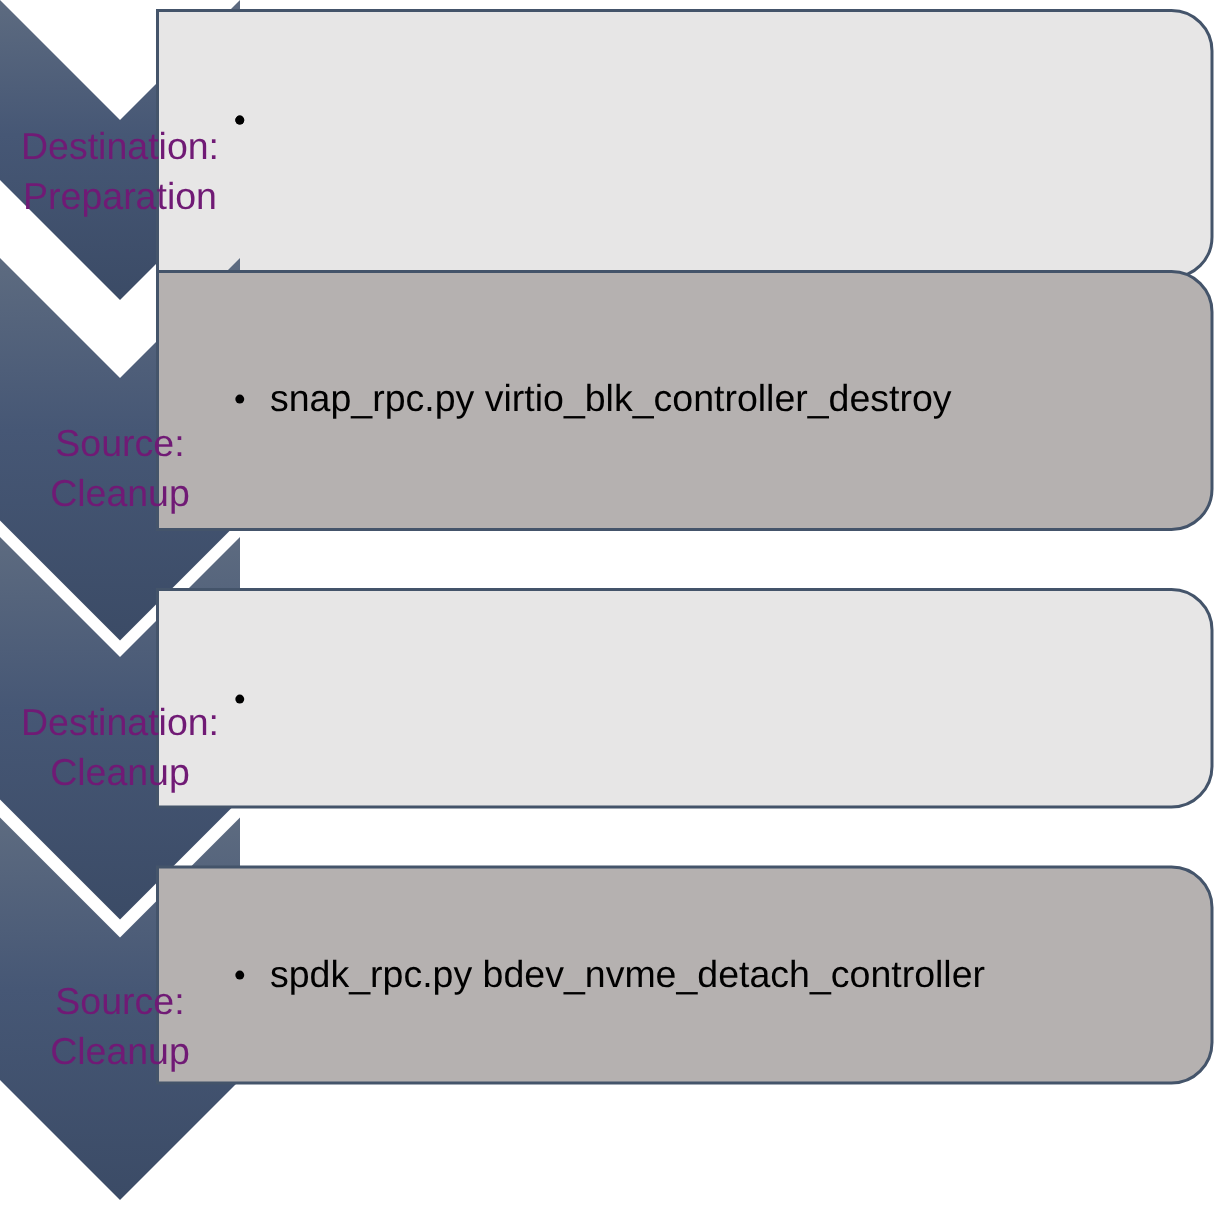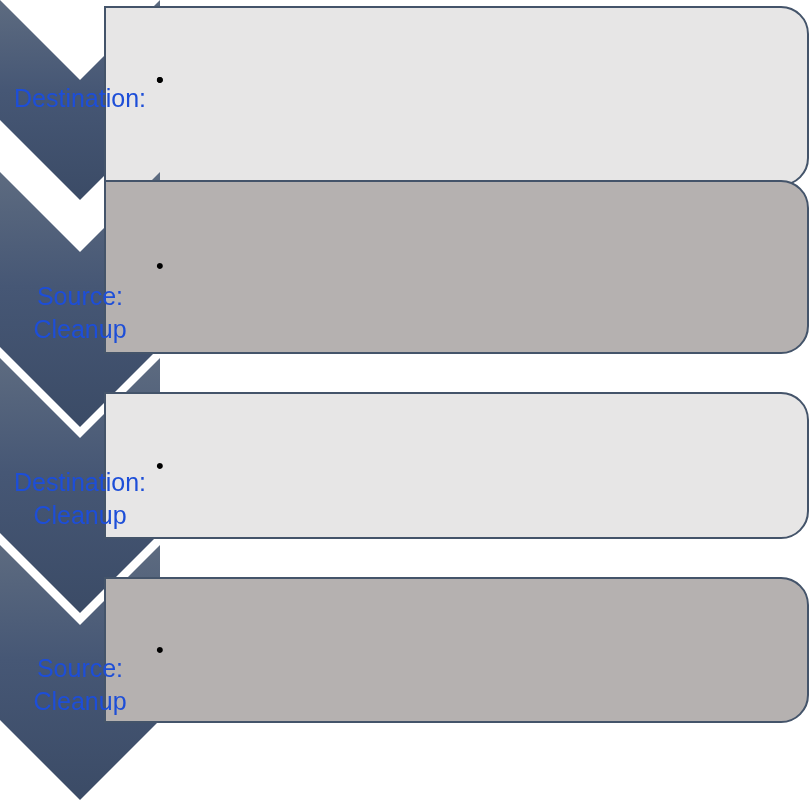--- a/index.html
+++ b/index.html
@@ -1,20 +1,20 @@
 <!DOCTYPE html>
 <html><head>
 <meta charset="utf-8">
 <style>
   html, body { margin:0; padding:0; background:#ffffff; }
   body { width:811px; height:803px; position:relative; overflow:hidden;
          font-family:"Liberation Sans", "DejaVu Sans", sans-serif; }
   svg.chev { position:absolute; left:0; width:162px; overflow:visible; }
   .chev-label { position:absolute; left:0; width:160px; text-align:center;
-                color:#1d4ed8; font-size:25px; line-height:33px; }
+                color:#701a75; font-size:25px; line-height:33px; }
   .box { position:absolute; left:104px; width:705px; box-sizing:border-box;
          border:2px solid #44546a; border-left-width:2px;
          border-radius:0 28px 28px 0; }
   .box.light { background:#e7e6e6; }
   .box.dark { background:#b5b1b0; }
   .box ul { margin:0; padding:0; list-style:none; position:absolute; left:74px; }
   .box li { position:relative; font-size:25px; line-height:40px; color:#000; white-space:nowrap; }
   .box li .bullet { position:absolute; left:-24px; top:0; font-size:22px; }
 </style>
 </head>
@@ -35,30 +35,31 @@
     <polygon points="0,0 80,80 160,0 160,120 80,200 0,120" fill="url(#chevGrad)"></polygon>
   </svg>
   <div class="box light" style="top:6px;height:180px">
     <ul style="top:52px">
       <li><span class="bullet">•</span></li>
       <li><span class="bullet">•</span></li>
     </ul>
   </div>
   <div class="chev-label" style="top:82px">
     <div>Destination:</div>
+    <div>Preparation</div>
   </div>
 </div>
 
 <div>
   <svg class="chev" style="top:172px" height="260" viewBox="0 0 162 260">
     <polygon points="0,0 80,80 160,0 160,175 80,255 0,175" fill="url(#chevGrad)"></polygon>
   </svg>
   <div class="box dark" style="top:180px;height:174px">
     <ul style="top:64px">
-      <li><span class="bullet">•</span></li>
+      <li><span class="bullet">•</span><span>snap_rpc.py virtio_blk_controller_destroy</span></li>
     </ul>
   </div>
   <div class="chev-label" style="top:280px">
     <div>Source:</div>
     <div>Cleanup</div>
   </div>
 </div>
 
 <div>
   <svg class="chev" style="top:358px" height="260" viewBox="0 0 162 260">
@@ -74,20 +75,20 @@
     <div>Cleanup</div>
   </div>
 </div>
 
 <div>
   <svg class="chev" style="top:545px" height="260" viewBox="0 0 162 260">
     <polygon points="0,0 80,80 160,0 160,175 80,255 0,175" fill="url(#chevGrad)"></polygon>
   </svg>
   <div class="box dark" style="top:577px;height:146px">
     <ul style="top:51px">
-      <li><span class="bullet">•</span></li>
+      <li><span class="bullet">•</span><span>spdk_rpc.py bdev_nvme_detach_controller</span></li>
     </ul>
   </div>
   <div class="chev-label" style="top:652px">
     <div>Source:</div>
     <div>Cleanup</div>
   </div>
 </div>
 
 </body></html>

